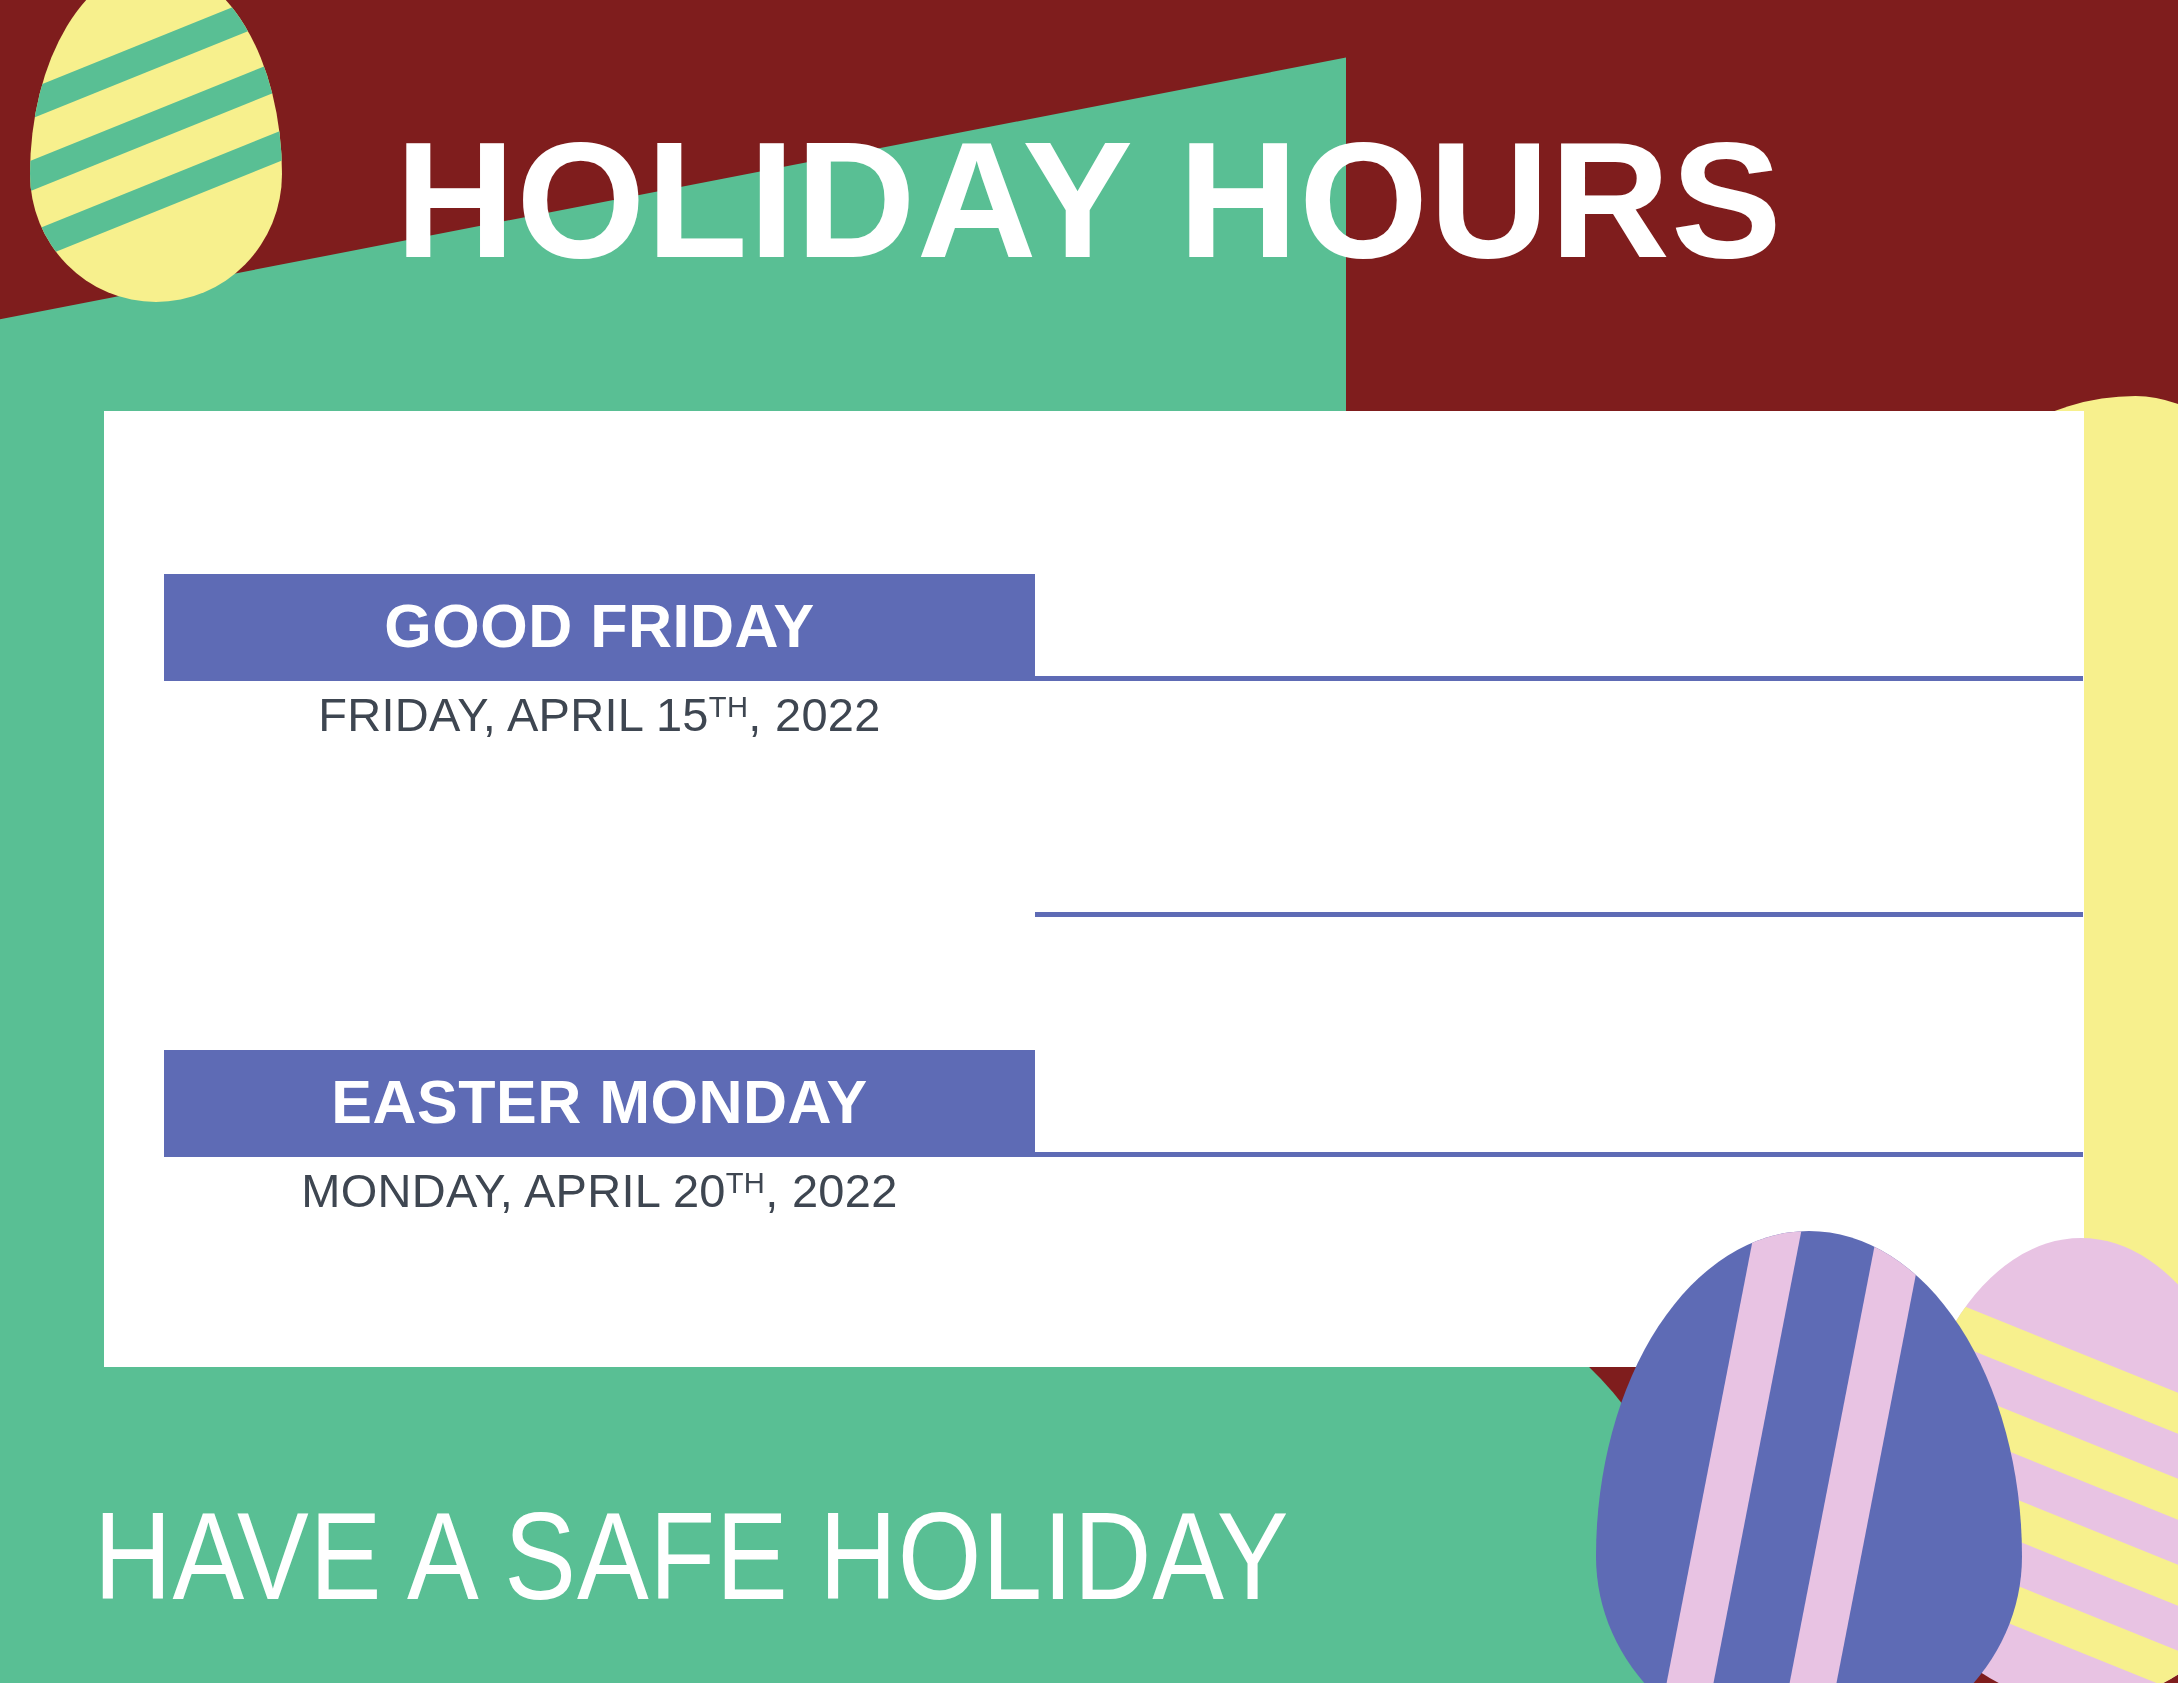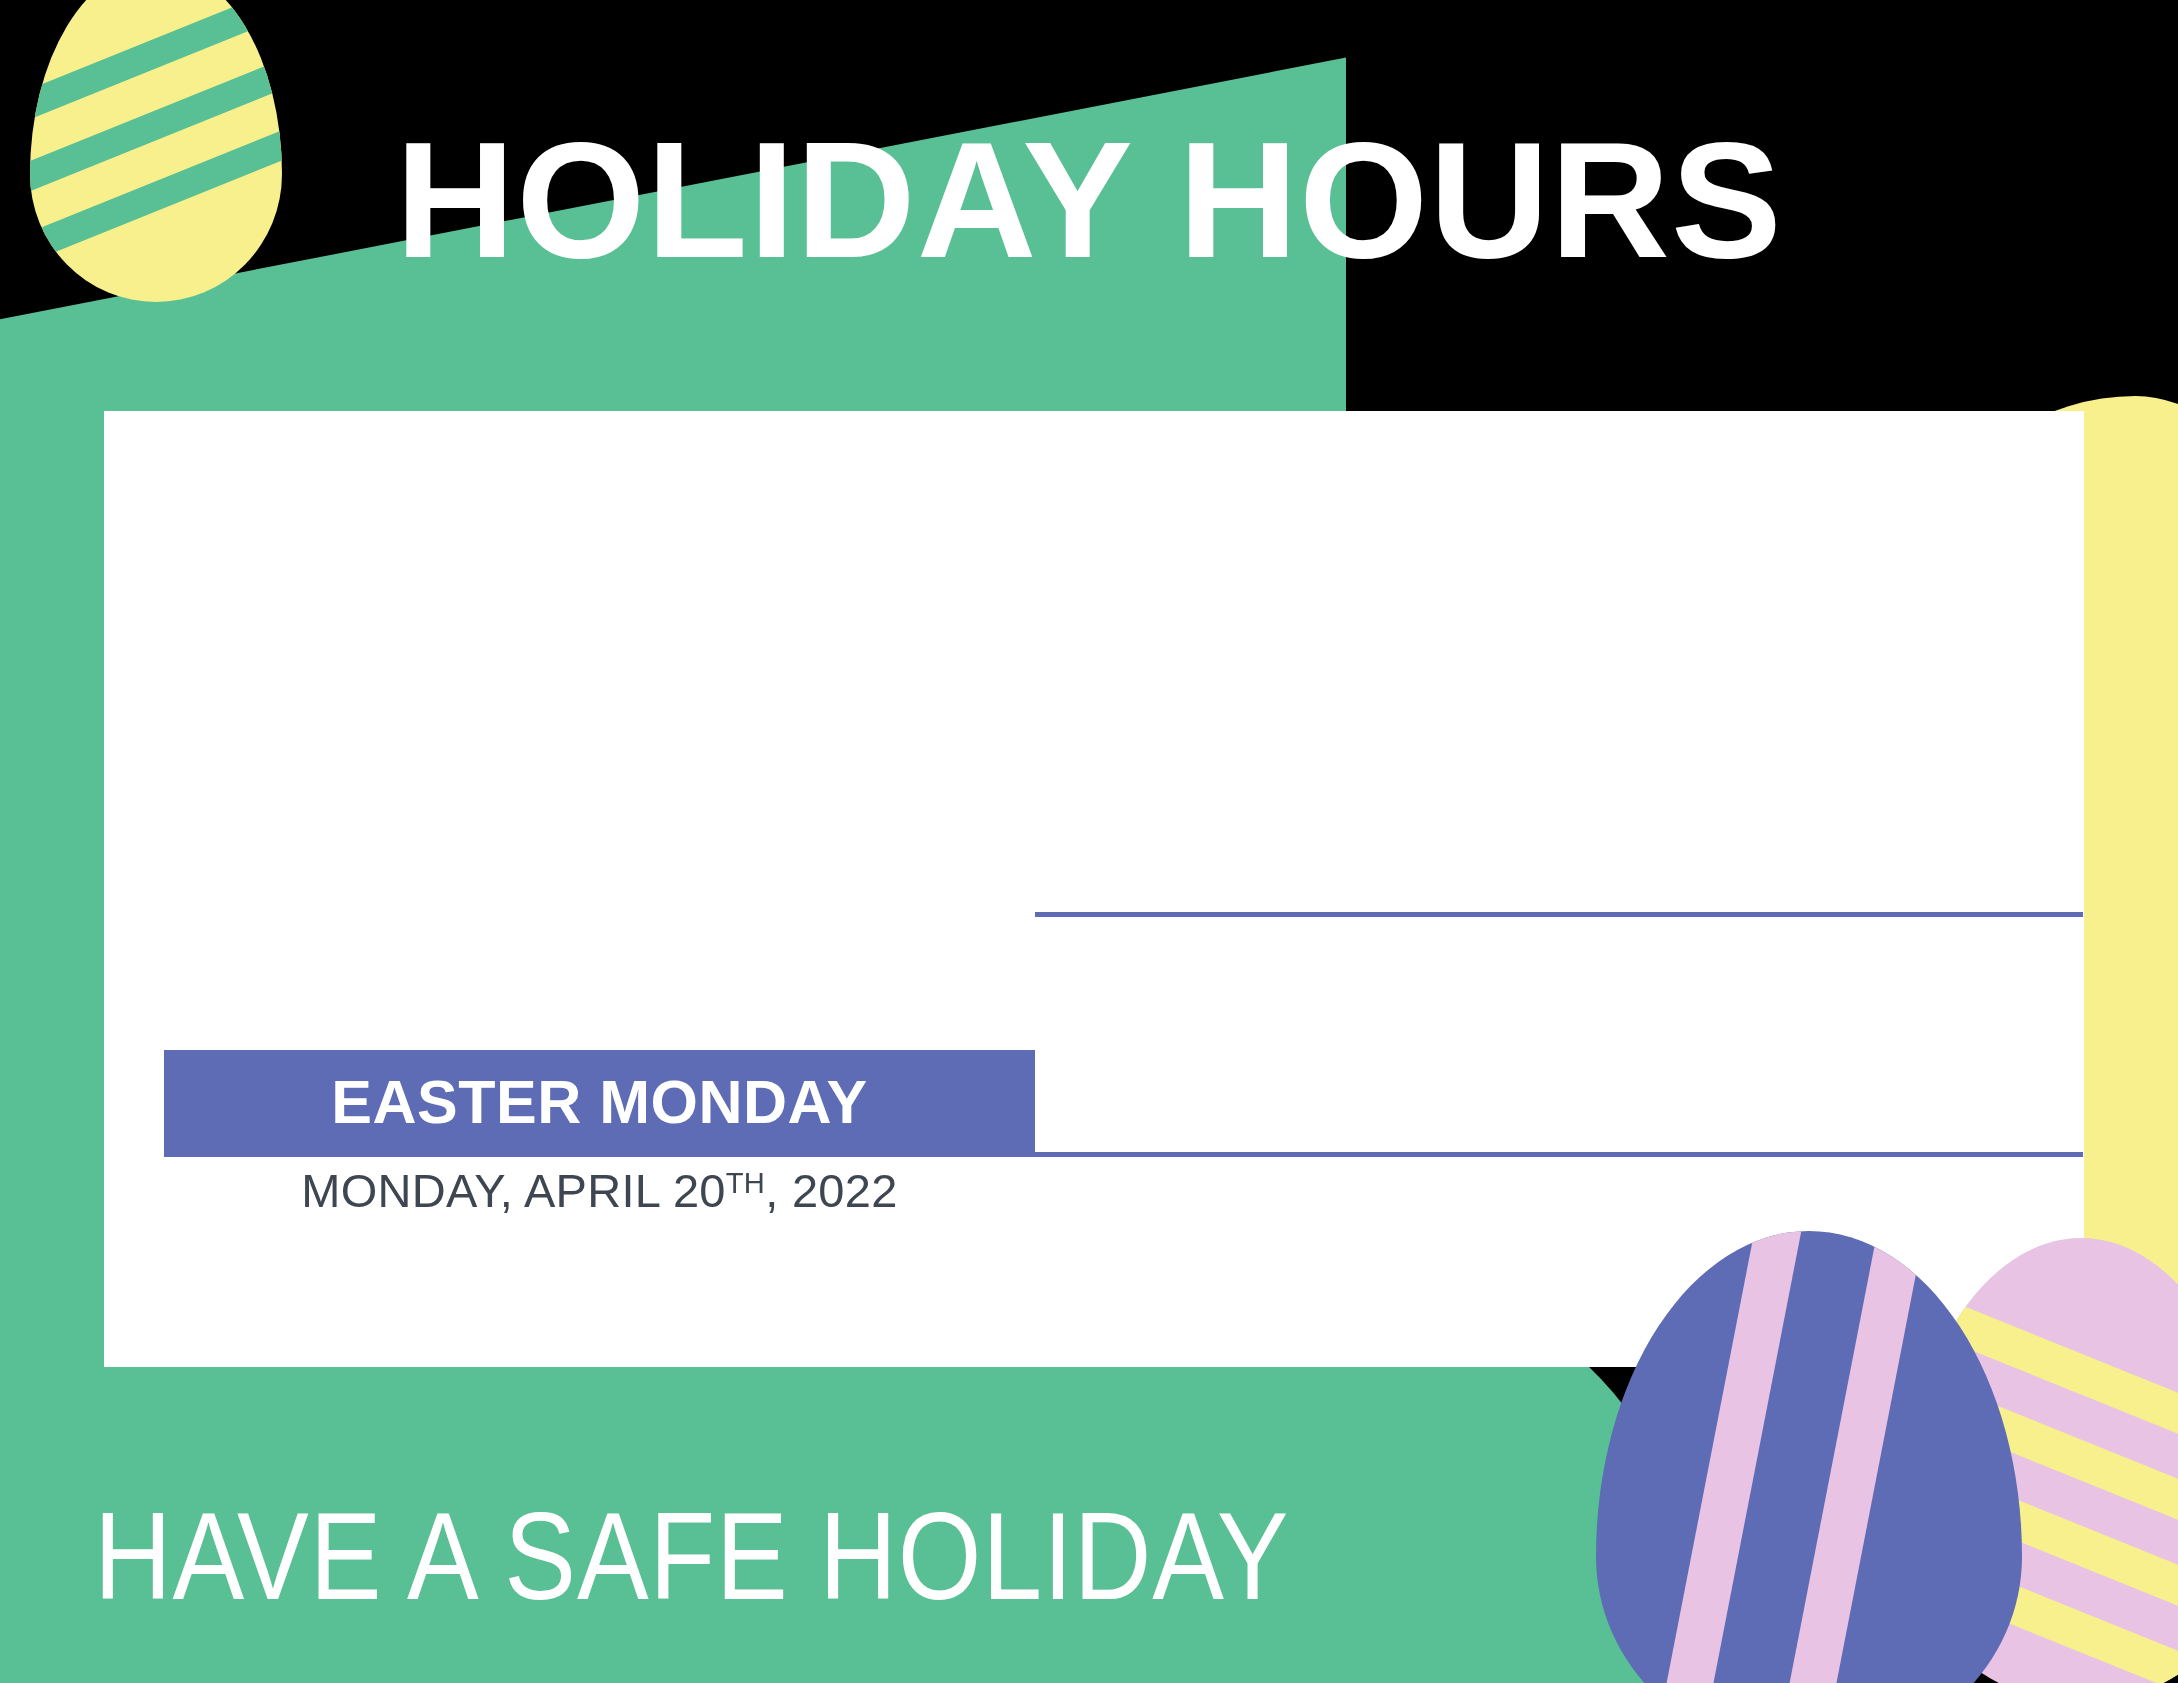--- a/index.html
+++ b/index.html
@@ -5,21 +5,21 @@
   html, body {
     margin: 0;
     padding: 0;
     background: #ffffff;
   }
   #poster {
     position: relative;
     width: 2178px;
     height: 1683px;
     overflow: hidden;
-    background: #000000;
+    background: #7f1d1d;
     font-family: "Liberation Sans", sans-serif;
   }
 
   
   .shape { position: absolute; }
 
   
   #green-wedge {
     left: -40px;
     top: 327px;
@@ -202,20 +202,27 @@
   <div class="egg" id="egg-topleft">
     <div class="stripe" style="top:73px;"></div>
     <div class="stripe" style="top:145px;"></div>
     <div class="stripe" style="top:216px;"></div>
   </div>
 
   <div id="title">HOLIDAY HOURS</div>
 
   <div id="card">
 
+    <div class="entry" id="entry-0">
+      <div class="entry-row">
+        <div class="entry-name">GOOD FRIDAY</div>
+        <div class="entry-rule"></div>
+      </div>
+      <div class="entry-date"><span>FRIDAY, APRIL 15</span><sup>TH</sup><span>, 2022</span></div>
+    </div>
 
     <div class="entry" id="entry-1">
       <div class="entry-row">
         <div class="entry-rule"></div>
       </div>
     </div>
 
     <div class="entry" id="entry-2">
       <div class="entry-row">
         <div class="entry-name">EASTER MONDAY</div>

